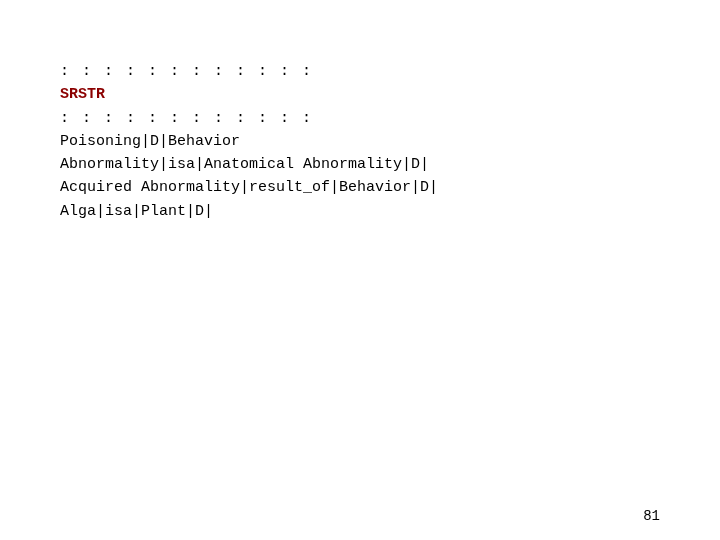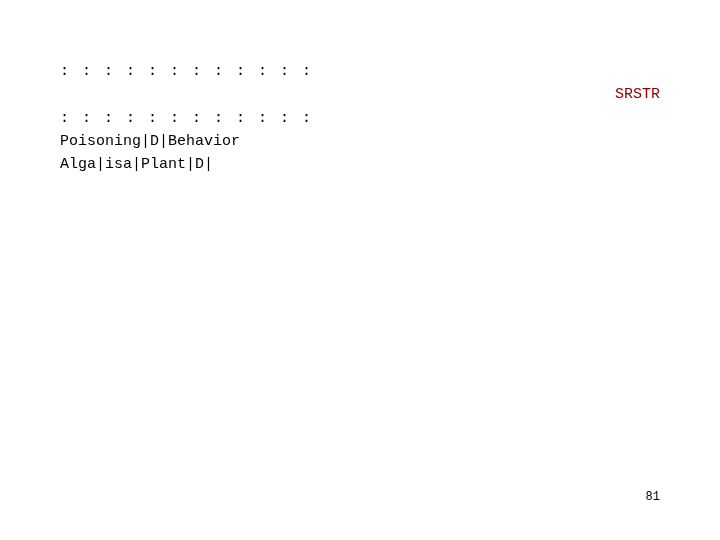--- a/index.html
+++ b/index.html
@@ -32,44 +32,45 @@
       line-height: 1.55;
     }
 
     .dots-line {
       color: #000000;
       letter-spacing: 2px;
     }
 
     .srstr-line {
       color: #8b0000;
-      font-weight: normal;
-      text-align: right;
+      font-weight: bold;
     }
 
     .code-line {
       color: #000000;
       white-space: pre;
     }
 
     .page-number {
       position: absolute;
-      bottom: 36px;
+      bottom: 16px;
       right: 60px;
       font-family: 'Courier New', Courier, monospace;
-      font-size: 12px;
+      font-size: 14px;
       color: #000000;
     }
   </style>
 </head>
 <body>
 
 <div class="page-container">
   <div class="content-area">
     <div class="dots-line">: : : : : : : : : : : :</div>
     <div class="srstr-line">SRSTR</div>
     <div class="dots-line">: : : : : : : : : : : :</div>
     <div class="code-line">Poisoning|D|Behavior</div>
+    <div class="code-line">Abnormality|isa|Anatomical Abnormality|D|</div>
+    <div class="code-line">Acquired Abnormality|result_of|Behavior|D|</div>
     <div class="code-line">Alga|isa|Plant|D|</div>
   </div>
 
   <div class="page-number">81</div>
 </div>
 
 </body></html>

